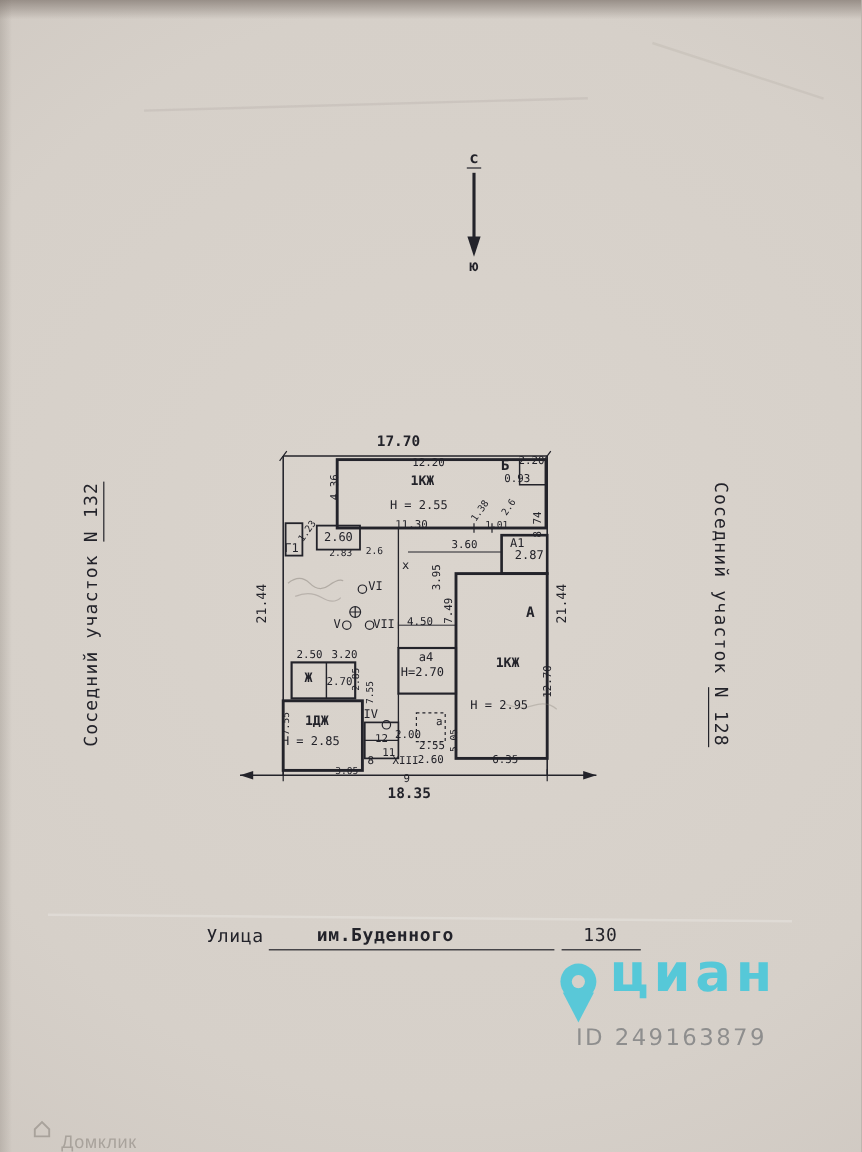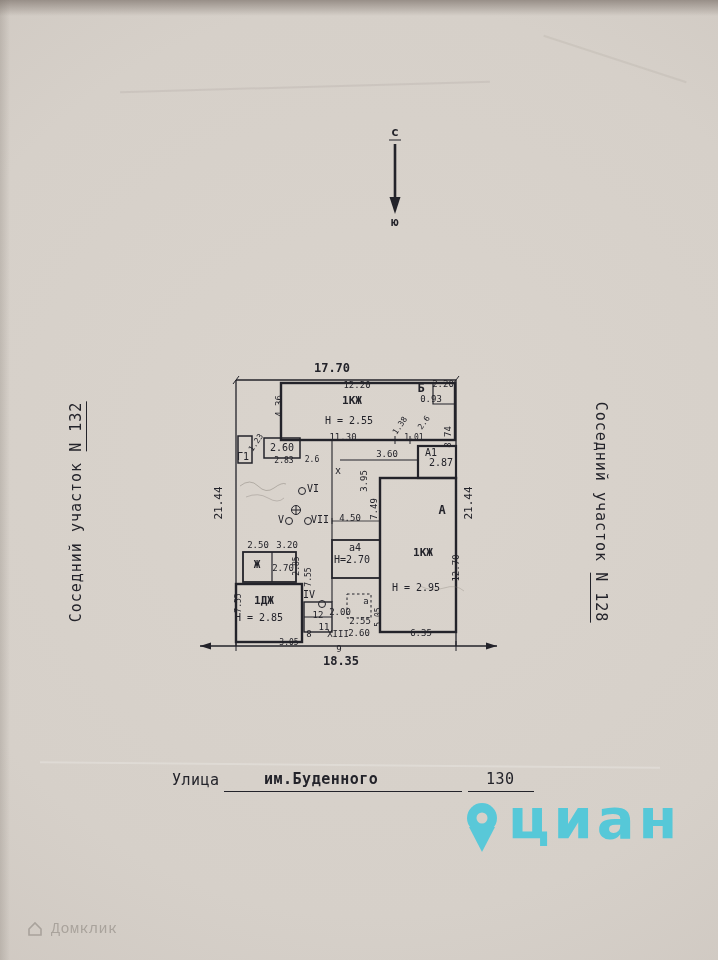--- a/index.html
+++ b/index.html
@@ -27,27 +27,27 @@
   .street span{position:absolute;font-size:15px;color:#23232a;letter-spacing:.5px;}
   .street .w{left:172px;top:771px;}
   .street .n{left:264px;top:770px;font-weight:bold;}
   .street .num{left:486px;top:770px;text-align:center;}
   .rule{position:absolute;height:1.4px;background:#23232a;}
   .r1{left:224px;top:791px;width:238px;}
   .r2{left:468px;top:791px;width:66px;}
 
   .cian{position:absolute;left:458px;top:796px;width:220px;height:80px;}
   .cian .brand{position:absolute;left:50px;top:-10px;font-family:"DejaVu Sans",sans-serif;
-    font-weight:bold;font-size:56px;color:#4cc8da;letter-spacing:4px;opacity:.92;}
+    font-weight:bold;font-size:44px;color:#4cc8da;letter-spacing:4px;opacity:.92;}
   .cian .cid{position:absolute;left:22px;top:58px;font-family:"DejaVu Sans",sans-serif;
     font-size:19px;color:#8b8b8b;letter-spacing:2px;opacity:.95;}
   .cian svg{position:absolute;left:2px;top:4px;opacity:.9;}
 
   .domclick{position:absolute;left:26px;top:920px;display:flex;align-items:center;gap:7px;opacity:.85;}
-  .domclick span{font-family:Liberation Mono, monospace;font-size:15px;color:#a29c95;letter-spacing:.5px;}
+  .domclick span{font-family:Liberation Sans, sans-serif;font-size:15px;color:#a29c95;letter-spacing:.5px;margin-top:24px;}
 </style>
 </head>
 <body>
 
 <div class="paper">
   <div class="top-shade"></div>
   <div class="left-shade"></div>
   <div class="crease c1"></div>
   <div class="crease c2"></div>
   <div class="crease c3"></div>
@@ -189,20 +189,21 @@
     <div class="rule r2"></div>
   </div>
 
   <div class="cian">
     <svg width="44" height="58" viewBox="0 0 44 58">
       <circle cx="22" cy="18" r="15" fill="#4cc8da"></circle>
       <polygon points="9,27 35,27 22,52" fill="#4cc8da"></polygon>
       <circle cx="22" cy="18" r="5.5" fill="#d6d0c9"></circle>
     </svg>
     <span class="brand">циан</span>
+    <span class="cid">ID 249163879</span>
   </div>
 
   <div class="domclick">
     <svg width="18" height="18" viewBox="0 0 18 18">
       <path d="M3,9 L9,3 L15,9 V15 H3 Z" fill="none" stroke="#a29c95" stroke-width="1.6"></path>
     </svg>
     <span>Домклик</span>
   </div>
 </div>
 

